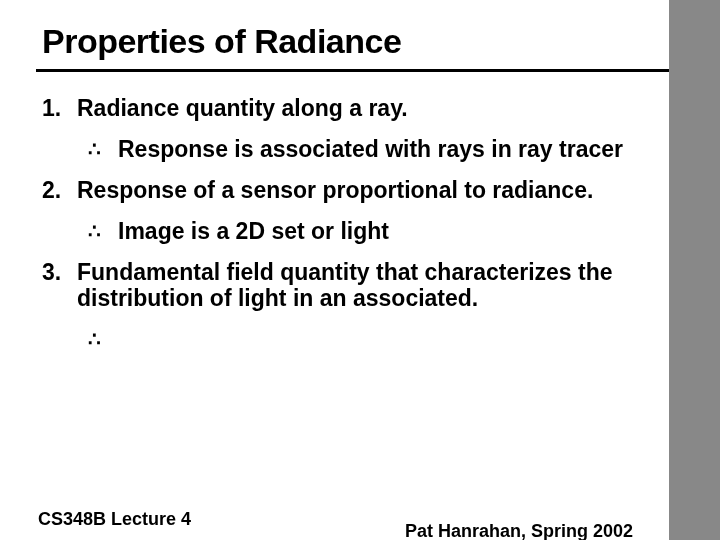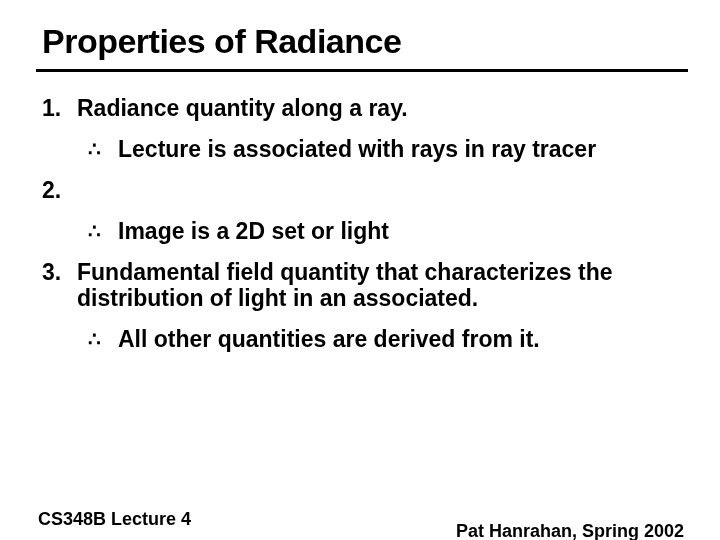--- a/index.html
+++ b/index.html
@@ -1,19 +1,19 @@
 <!DOCTYPE html>
 <html><head>
 <meta charset="utf-8">
 <style>
   * { margin: 0; padding: 0; box-sizing: border-box; }
   html, body { background: #888; }
   .slide {
     position: relative;
-    width: 720px;
+    width: 669px;
     height: 540px;
     background: #ffffff;
     overflow: hidden;
     font-family: "Liberation Sans", sans-serif;
     font-weight: bold;
     color: #000000;
     padding-left: 16px;
   }
   .slide-title {
     position: absolute;
@@ -84,38 +84,38 @@
   <div class="title-rule"></div>
 
   <main class="body">
 
     <div class="item">
       <span class="num">1.</span>
       <span class="txt">Radiance quantity along a ray.</span>
     </div>
     <div class="sub">
       <span class="sym">∴</span>
-      <span class="txt">Lecture is associated with rays in ray tracer</span>
+      <span class="txt">Response is associated with rays in ray tracer</span>
     </div>
 
     <div class="item">
       <span class="num">2.</span>
+      <span class="txt">Response of a sensor proportional to radiance.</span>
     </div>
     <div class="sub">
       <span class="sym">∴</span>
       <span class="txt">Image is a 2D set or light</span>
     </div>
 
     <div class="item">
       <span class="num">3.</span>
       <span class="txt">Fundamental field quantity that characterizes the distribution of light in an associated.</span>
     </div>
     <div class="sub">
       <span class="sym">∴</span>
-      <span class="txt">All other quantities are derived from it.</span>
     </div>
 
   </main>
 
   <span class="footer-left">CS348B Lecture 4</span>
   <span class="footer-right">Pat Hanrahan, Spring 2002</span>
 
 </div>
 
 </body></html>

